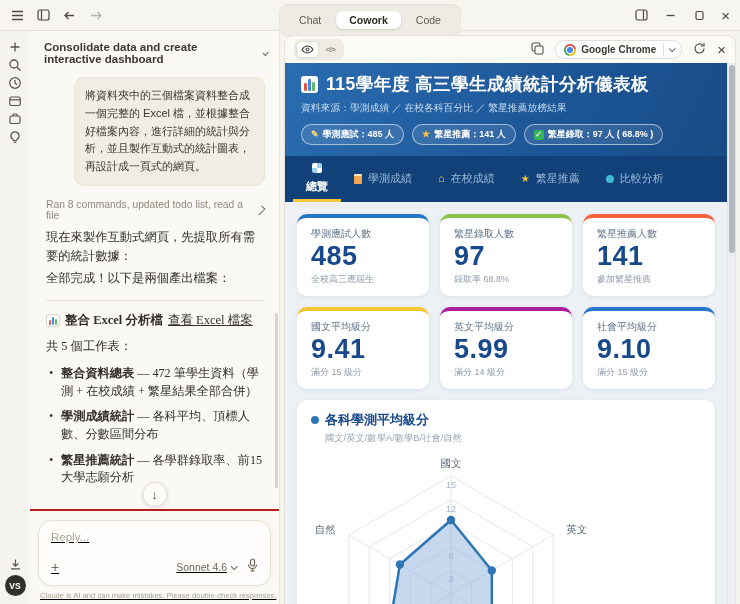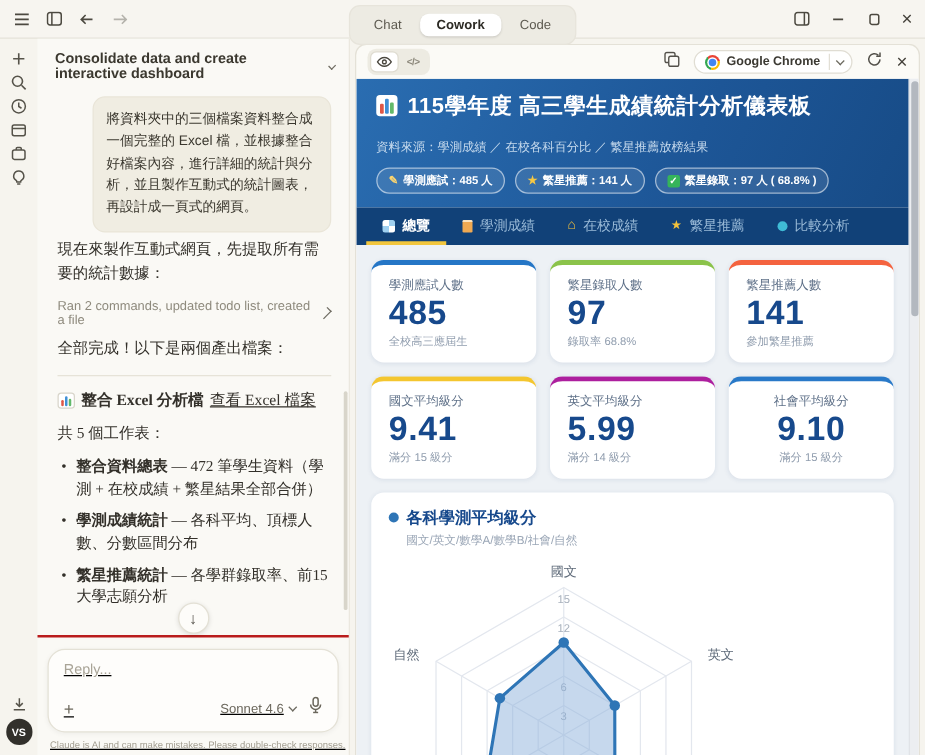--- a/index.html
+++ b/index.html
@@ -80,33 +80,33 @@
   .viewport { flex:1; position:relative; overflow:hidden; background:#edf1f5; }
   .vp-track { position:absolute; top:0; right:0; width:8px; height:100%; background:#eceef1; border-left:1px solid #e0e3e7; z-index:5; }
   .vp-thumb { position:absolute; top:2px; left:1px; width:6px; height:188px; border-radius:3px; background:#b3b8bf; }
   .dash { position:absolute; inset:0 8px 0 0; }
 
   .dash-header { background:linear-gradient(115deg,#2a6db1 0%,#1d5697 60%,#174b86 100%); padding:9px 16px 11px; }
   .dash-title { display:flex; align-items:center; gap:8px; color:#fff; font-size:17.5px; font-weight:bold; letter-spacing:.5px; }
   .dash-title .bars-ic { height:17px; padding:2px 3px 2px; border:none; }
   .dash-title .bars-ic i { width:3px; }
   .dash-title .b1 { height:8px; } .dash-title .b2 { height:12px; } .dash-title .b3 { height:9px; }
-  .dash-sub { color:#c6daed; font-size:9.8px; margin:16px 0 9px; }
+  .dash-sub { color:#c6daed; font-size:9.8px; margin:6px 0 9px; }
   .pills { display:flex; gap:8px; }
   .pill { display:flex; align-items:center; gap:4px; border:1px solid rgba(255,255,255,.55); background:rgba(255,255,255,.10); border-radius:12px; padding:3px 9px; color:#fff; font-size:9px; font-weight:bold; white-space:nowrap; }
   .pill .ic { font-size:9px; line-height:1; }
   .ic-pencil { color:#ffd76e; }
   .ic-star { color:#f6c844; }
   .ic-check { width:10px; height:10px; background:#35b45a; border-radius:2px; color:#fff; font-size:8px; display:flex; align-items:center; justify-content:center; }
   .pill .bars-ic { height:10px; padding:1px 1px 1px; border:none; }
   .pill .bars-ic .b1{height:4px;} .pill .bars-ic .b2{height:7px;} .pill .bars-ic .b3{height:5px;}
 
   .dash-tabs { display:flex; background:#114178; padding:0 8px; }
   .dtab { display:flex; align-items:center; gap:6px; padding:7px 13px 5px; font-size:11px; color:#9bbbd8; border-bottom:3px solid transparent; white-space:nowrap; }
-  .dtab.active { color:#fff; font-weight:bold; border-bottom-color:#f2c63d; }
+  .dtab.active { color:#fff; font-weight:bold; border-bottom-color:#f2c63d;flex-direction:column; }
   .grid-ic { width:10px; height:10px; border-radius:2px; background:conic-gradient(#9fd0f0 0 25%,#fff 0 50%,#9fd0f0 0 75%,#fff 0); }
   .doc-ic { width:8px; height:10px; border-radius:1px; background:linear-gradient(#fbe3c0 0 2px,#f0a952 2px); }
   .school-ic { color:#f3c23c; font-size:11px; line-height:1; }
   .star-ic { color:#f3c23c; font-size:10px; line-height:1; }
   .dot-ic { width:8px; height:8px; border-radius:50%; background:#3fbbd6; }
 
   .dash-content { padding:12px; }
   .grid { display:grid; grid-template-columns:repeat(3,1fr); gap:11px; margin-bottom:11px; }
   .stat-card { background:#fff; border-radius:10px; border-top:4px solid #15803d; box-shadow:0 1px 4px rgba(25,58,110,.09); padding:9px 14px 10px; }
   .sc-label { font-size:10px; color:#5e7088; }
@@ -208,26 +208,26 @@
 
   <section class="chat">
     <div class="chat-header">
       <span class="chat-title">Consolidate data and create interactive dashboard</span>
       <span class="chev down"></span>
     </div>
 
     <div class="chat-scroll">
       <div class="user-bubble">將資料夾中的三個檔案資料整合成一個完整的 Excel 檔，並根據整合好檔案內容，進行詳細的統計與分析，並且製作互動式的統計圖表，再設計成一頁式的網頁。</div>
 
-      <p class="a-text">現在來製作互動式網頁，先提取所有需要的統計數據：</p>
-
       <div class="tool-row">
-        <span>Ran 2 commands, updated todo list, created a file</span>
+        <span>Ran 8 commands, updated todo list, read a file</span>
         <span class="chev right"></span>
       </div>
+      <p class="a-text">現在來製作互動式網頁，先提取所有需要的統計數據：</p>
+
       <p class="a-text">全部完成！以下是兩個產出檔案：</p>
 
       <hr class="sep">
 
       <div class="excel-head">
         <span class="bars-ic">
             <i class="b1"></i>
             <i class="b2"></i>
             <i class="b3"></i>
           </span>
@@ -370,21 +370,21 @@
               <div class="stat-card" style="border-top-color: rgb(244, 198, 47);">
                 <div class="sc-label">國文平均級分</div>
                 <div class="sc-value">9.41</div>
                 <div class="sc-sub">滿分 15 級分</div>
               </div>
               <div class="stat-card" style="border-top-color: rgb(173, 31, 158);">
                 <div class="sc-label">英文平均級分</div>
                 <div class="sc-value">5.99</div>
                 <div class="sc-sub">滿分 14 級分</div>
               </div>
-              <div class="stat-card" style="border-top-color: rgb(41, 121, 200); text-align: center;">
+              <div class="stat-card" style="border-top-color: rgb(41, 121, 200);">
                 <div class="sc-label">社會平均級分</div>
                 <div class="sc-value">9.10</div>
                 <div class="sc-sub">滿分 15 級分</div>
               </div>
             </div>
 
             <div class="chart-card">
               <div class="cc-title">
                 <span class="cc-dot"></span>
                 <span>各科學測平均級分</span>

